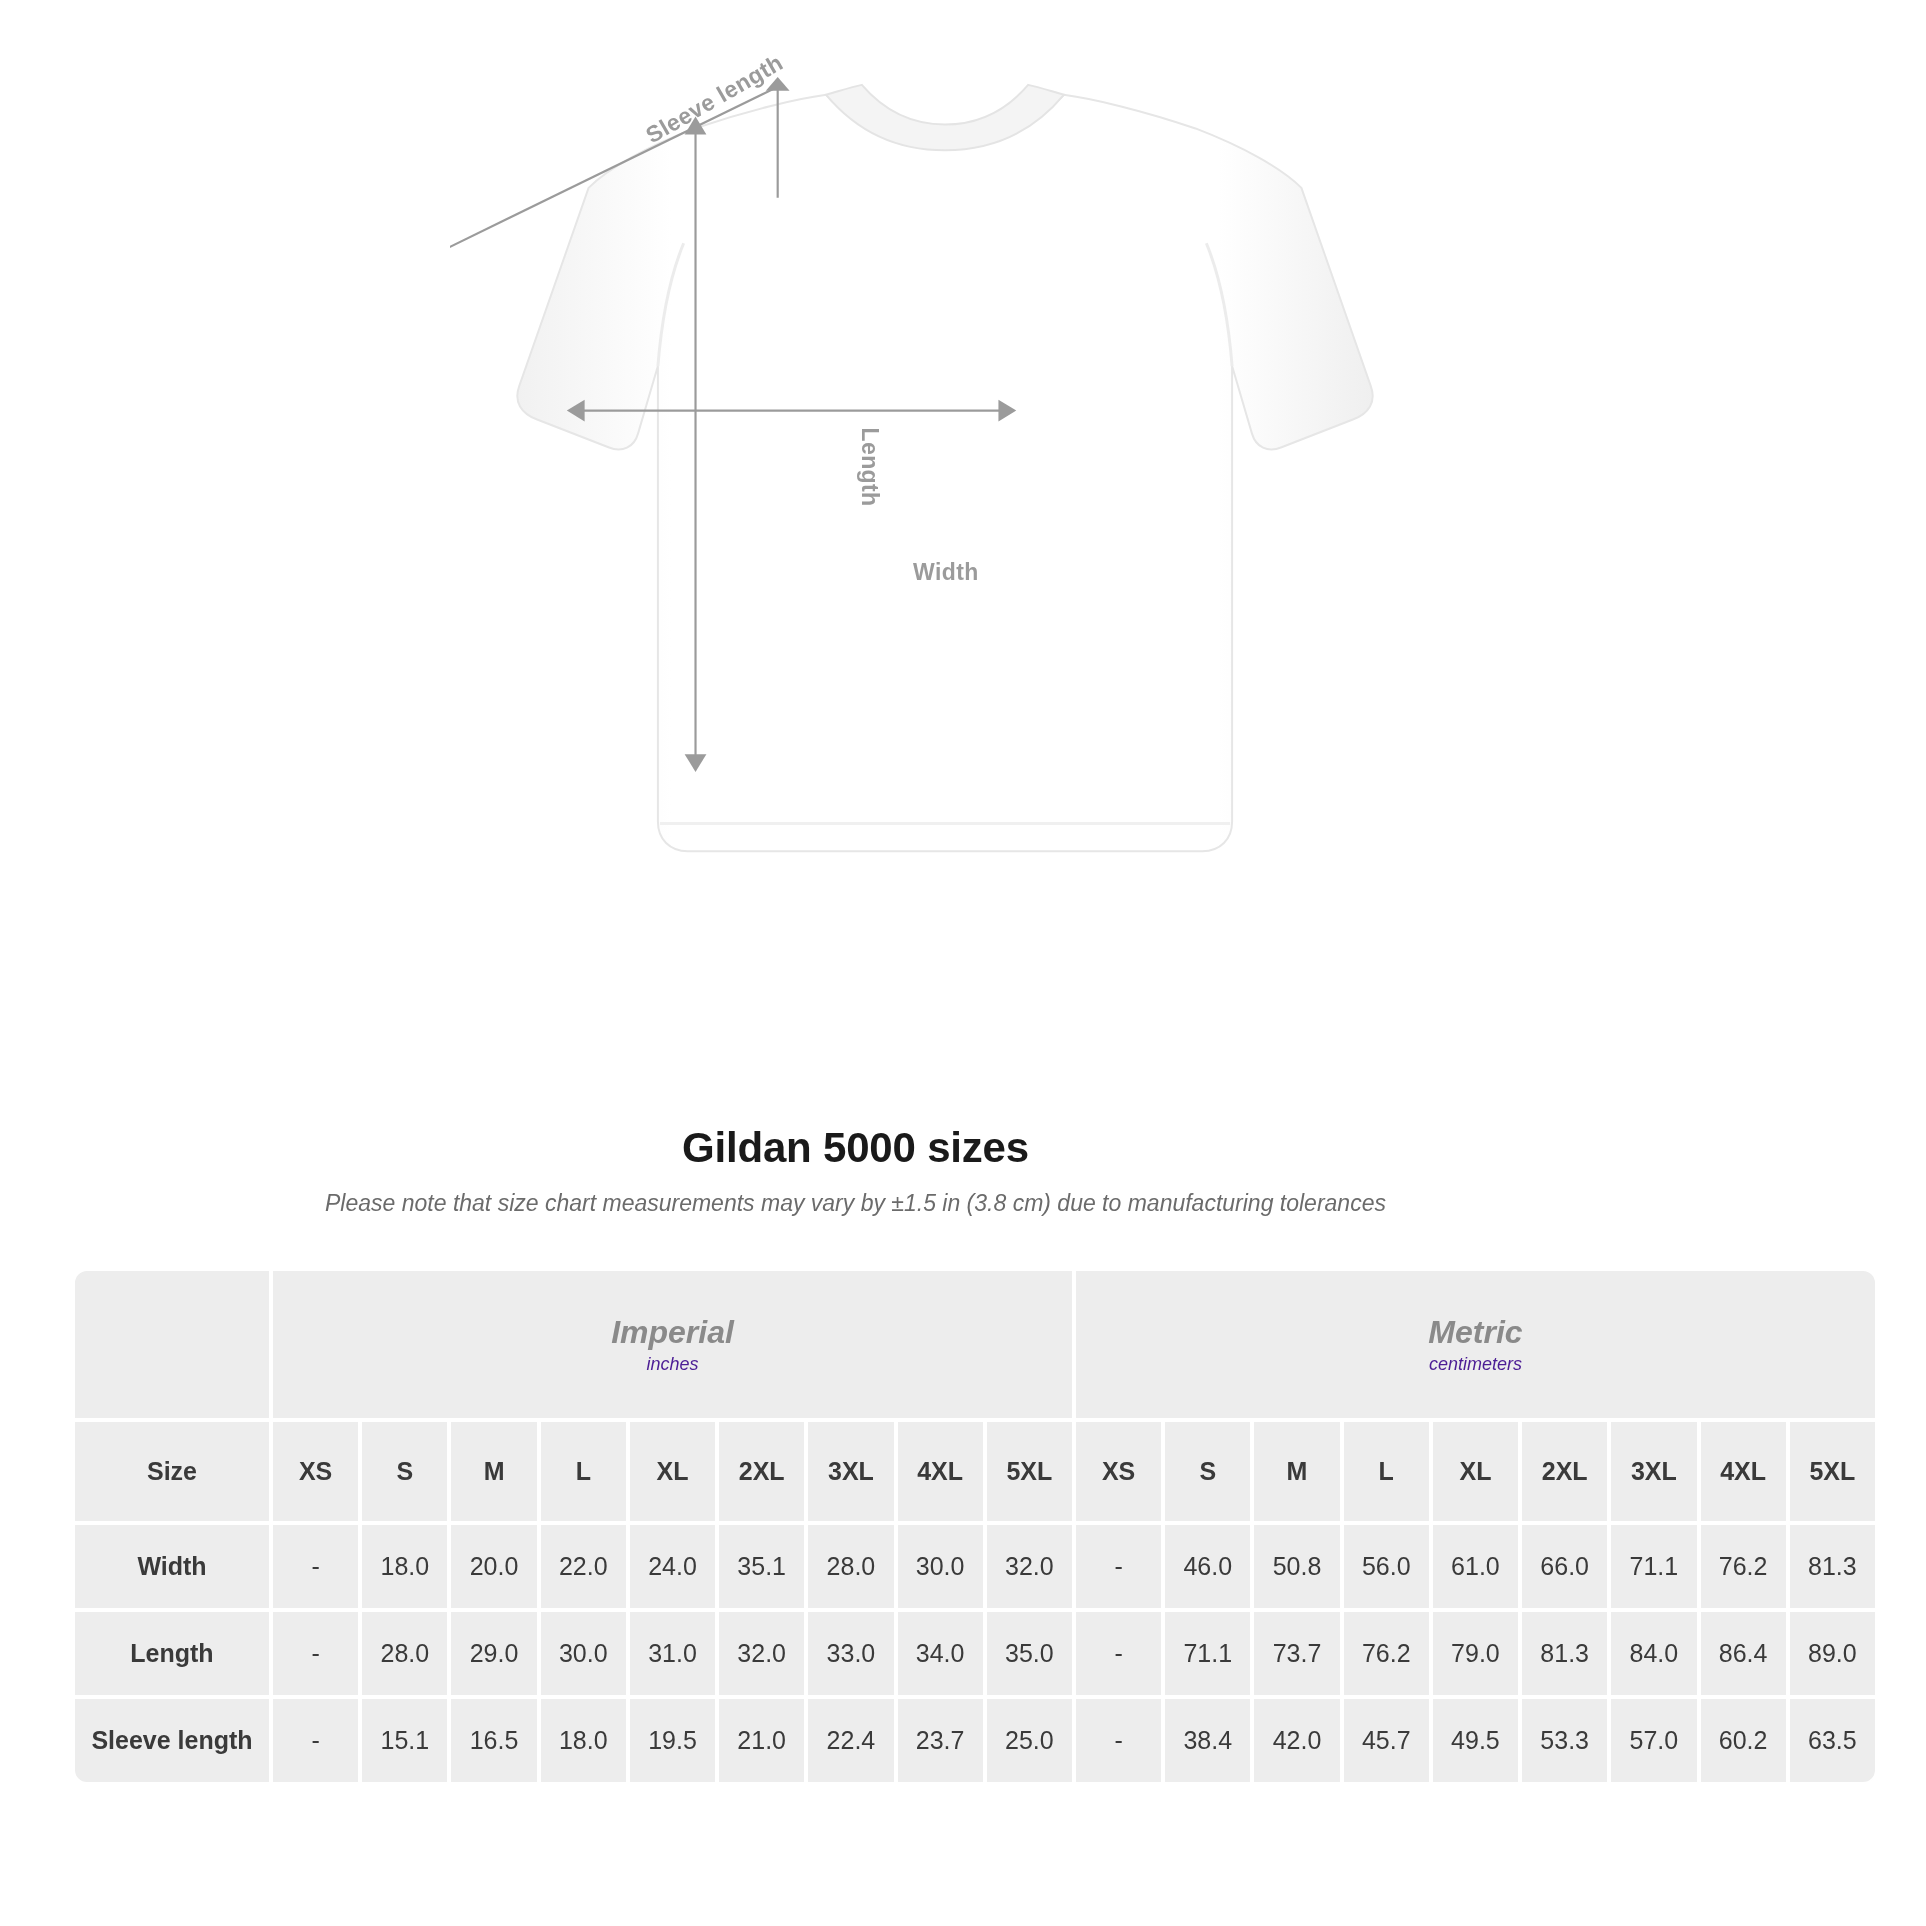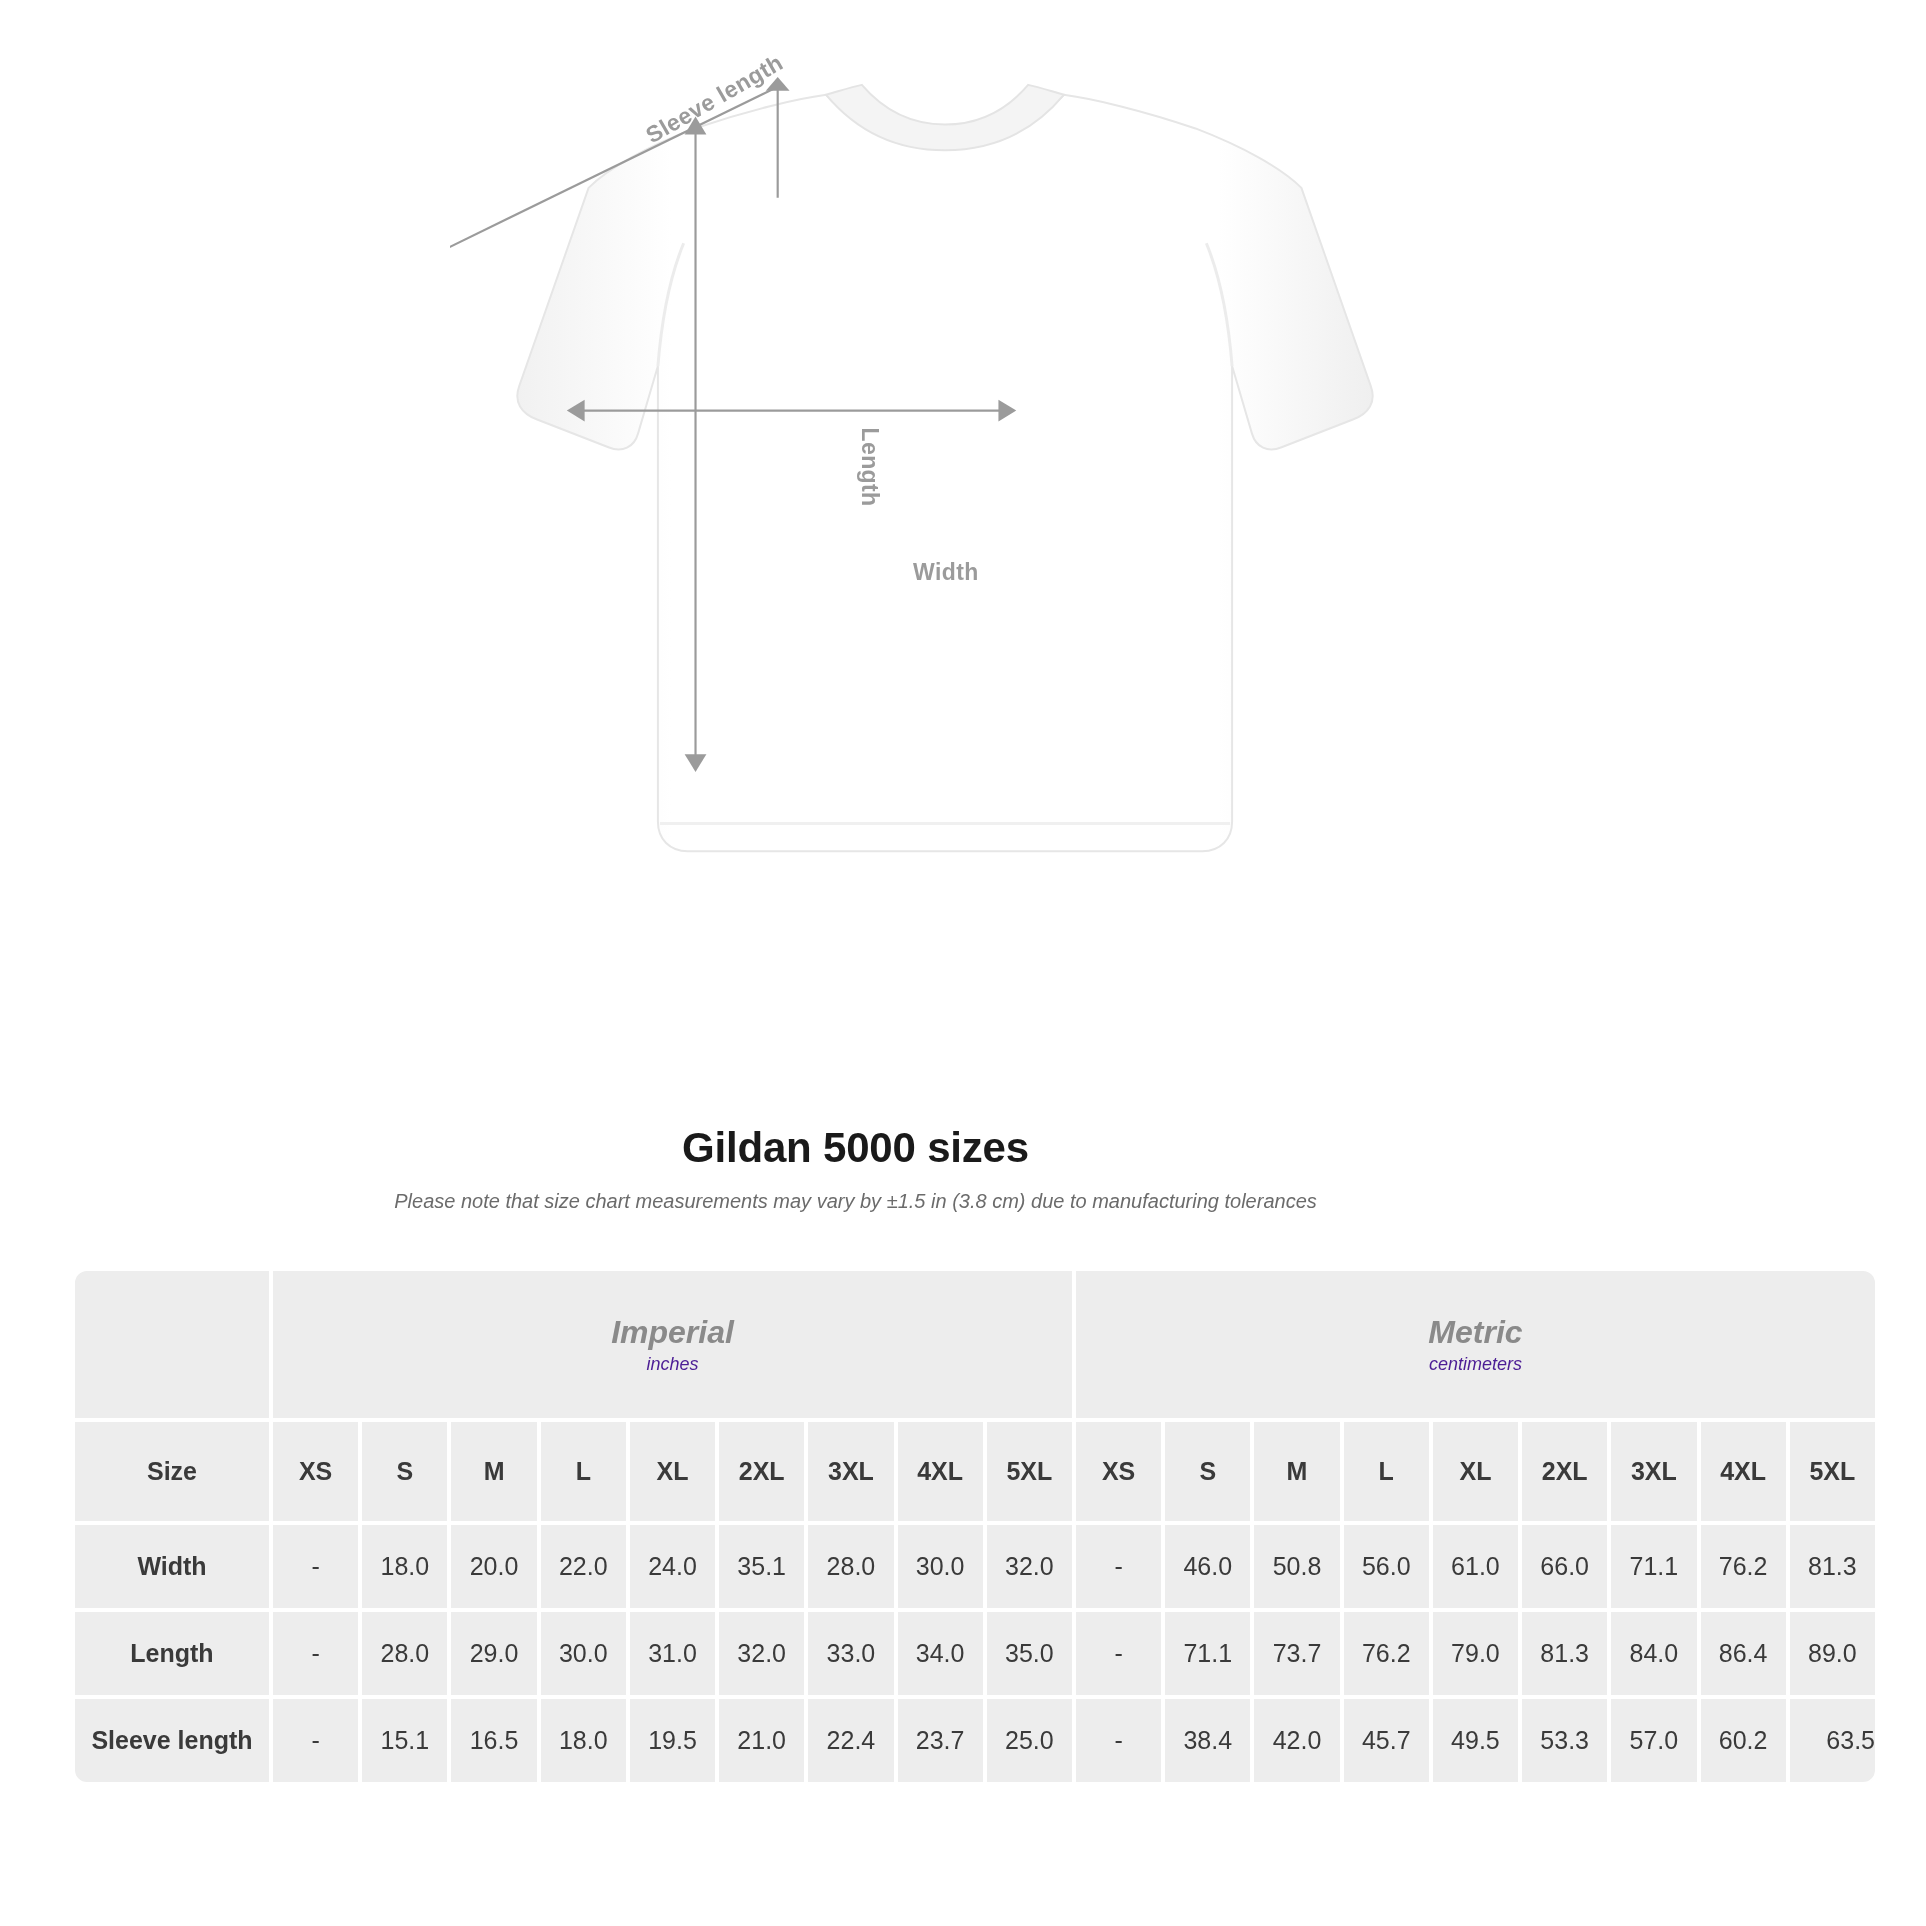--- a/index.html
+++ b/index.html
@@ -73,21 +73,21 @@
     text-align: center;
   }
   .chart-title {
     font-size: 42px;
     font-weight: bold;
     color: #1a1a1a;
     margin: 0 0 18px 0;
     letter-spacing: -0.2px;
   }
   .chart-note {
-    font-size: 20px;
+    font-size: 23px;
     font-style: italic;
     color: #6b6b6b;
     margin: 16px;
   }
 
   
   .table-wrap {
     position: absolute;
     left: 73px;
     top: 1269px;
@@ -144,21 +144,21 @@
   }
   .size-label-cell {
     font-weight: bold;
     font-size: 26px;
     color: #3a3a3a;
   }
   
   table.size-table tr:first-child td:first-child { border-top-left-radius: 14px; }
   table.size-table tr:first-child td:last-child { border-top-right-radius: 14px; }
   table.size-table tr:last-child td:first-child { border-bottom-left-radius: 14px; }
-  table.size-table tr:last-child td:last-child { border-bottom-right-radius: 14px; text-align: right; }
+  table.size-table tr:last-child td:last-child { border-bottom-right-radius: 14px; }
   col.first-col { width: 198px; }
 </style>
 </head>
 <body>
 
 <div class="page">
 
   <div class="illustration">
     <div class="shirt-wrap">
 

